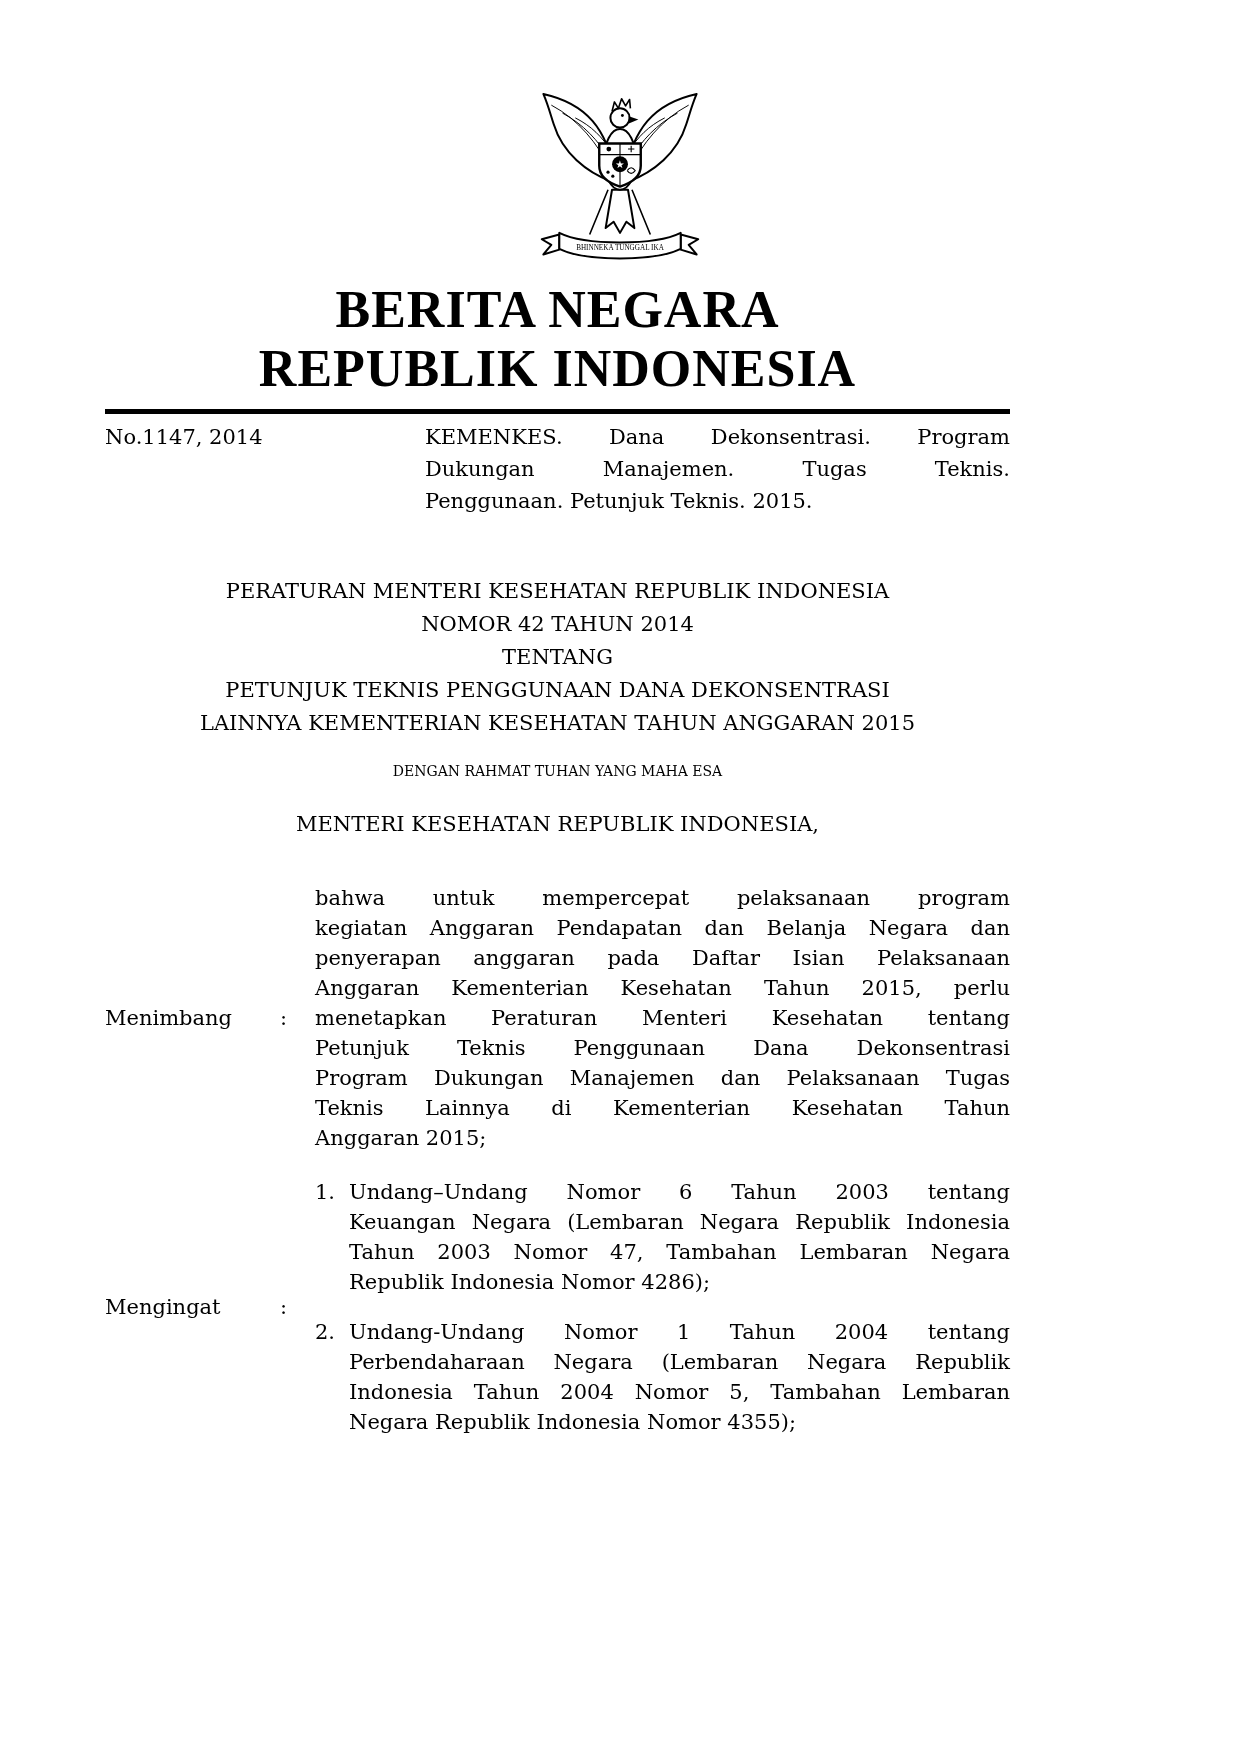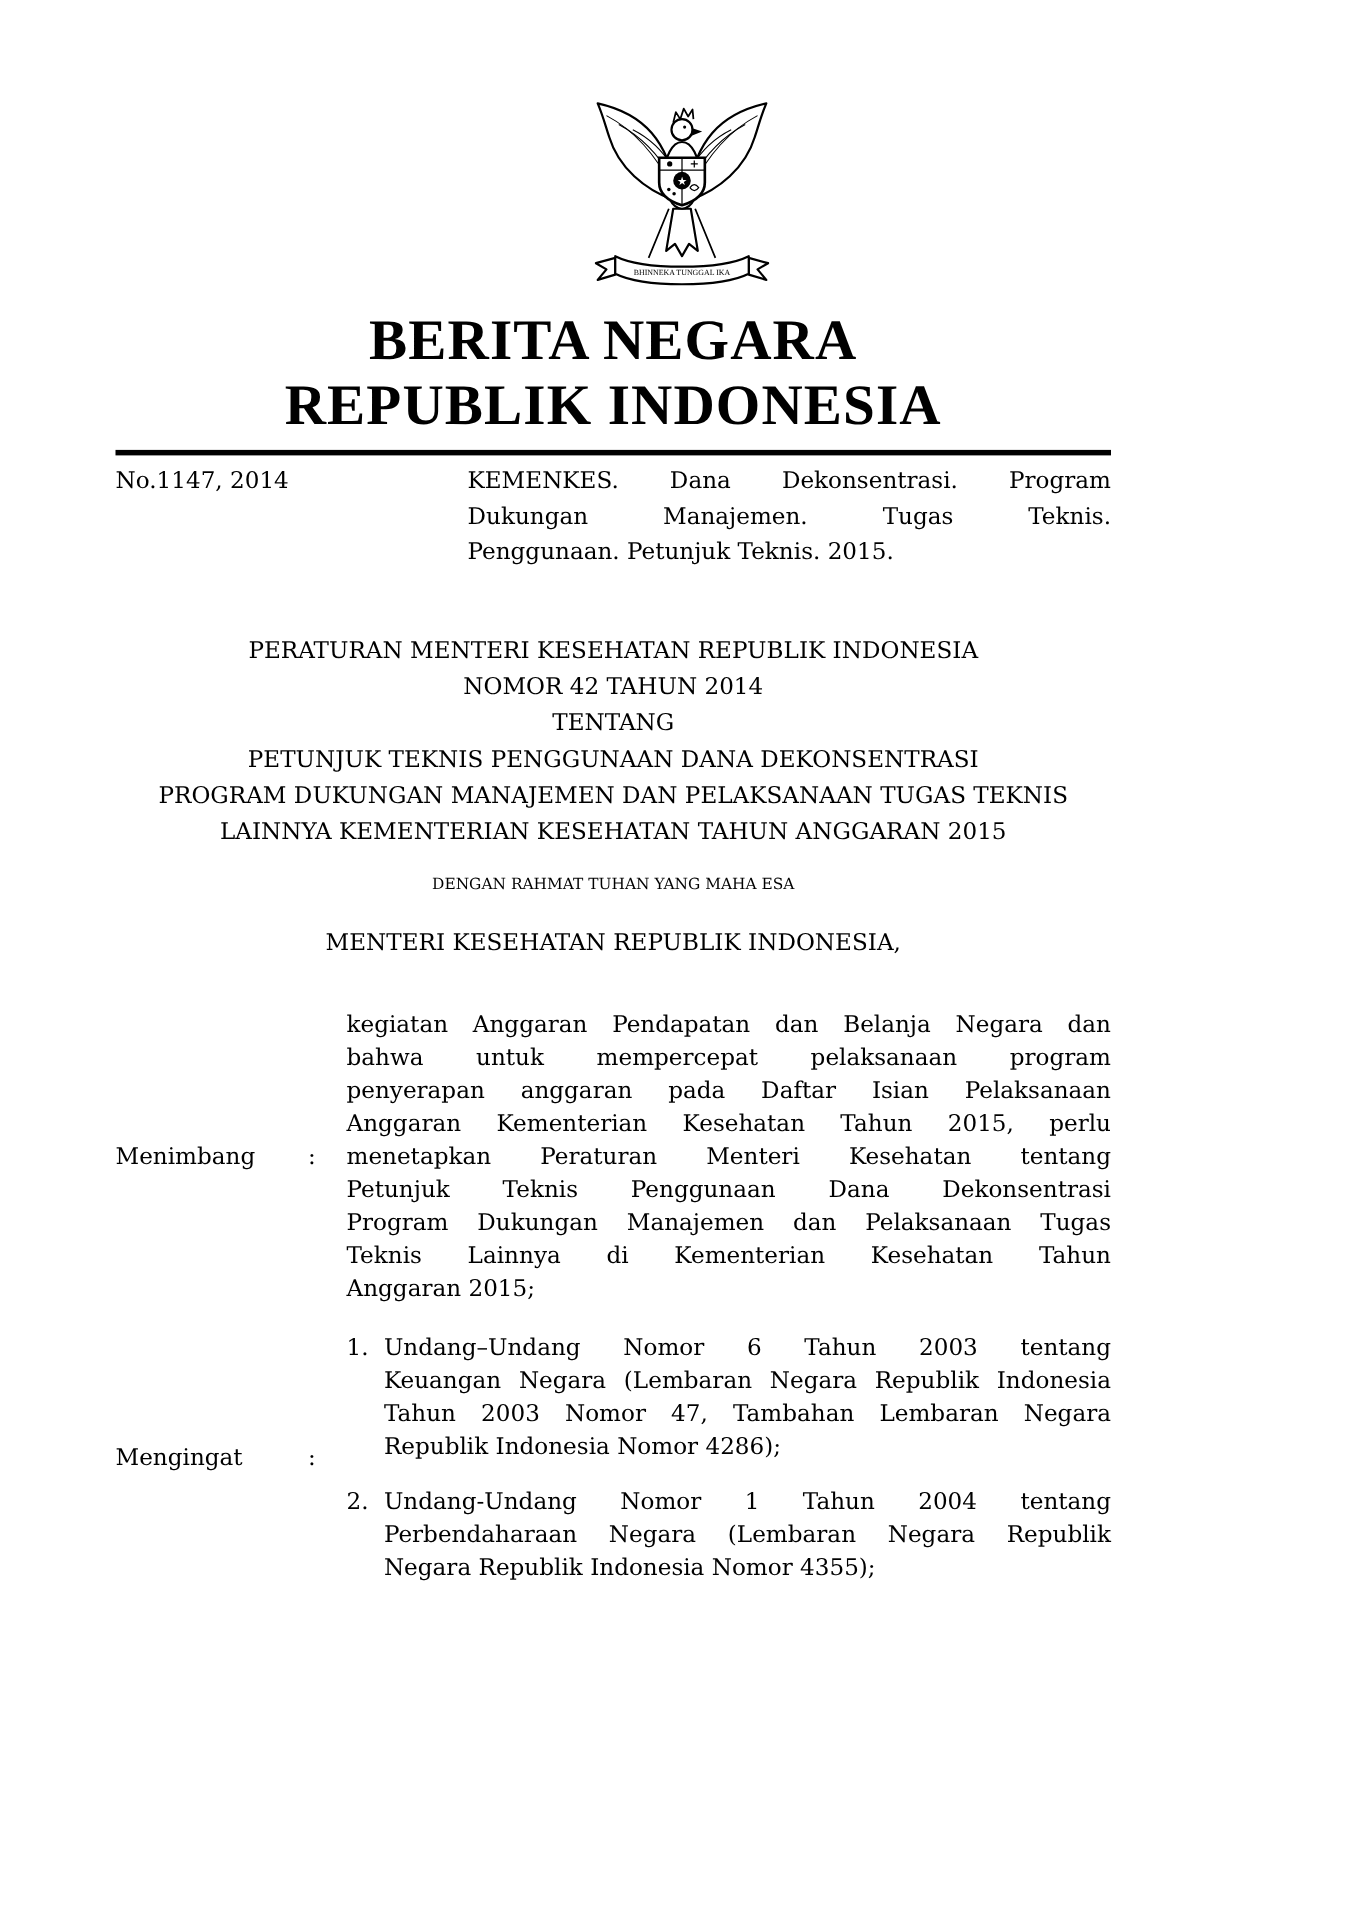--- a/index.html
+++ b/index.html
@@ -129,36 +129,35 @@
           <div class="jline last">Penggunaan. Petunjuk Teknis. 2015.</div>
         </div>
     </div>
 
     <div class="title-block">
       <div>PERATURAN MENTERI KESEHATAN REPUBLIK INDONESIA</div>
       <div>NOMOR 42 TAHUN 2014</div>
       <div>TENTANG</div>
       <div>
           <div class="cline">PETUNJUK TEKNIS PENGGUNAAN DANA DEKONSENTRASI</div>
-          <div class="cline">PROGRAM DUKUNGAN MANAJEMEN DAN PELAKSANAAN TUGAS TEKNIS</div>
           <div class="cline last">LAINNYA KEMENTERIAN KESEHATAN TAHUN ANGGARAN 2015</div>
         </div>
     </div>
 
     <div class="invocation">DENGAN RAHMAT TUHAN YANG MAHA ESA</div>
     <div class="issuer">MENTERI KESEHATAN REPUBLIK INDONESIA,</div>
 
     <div class="preamble">
 
       <div class="clause">
         <div class="clause-label">Menimbang</div>
         <div class="clause-colon">:</div>
         <div class="clause-body">
+            <div class="jline">bahwa untuk mempercepat pelaksanaan program</div>
             <div class="jline">kegiatan Anggaran Pendapatan dan Belanja Negara dan</div>
-            <div class="jline">bahwa untuk mempercepat pelaksanaan program</div>
             <div class="jline">penyerapan anggaran pada Daftar Isian Pelaksanaan</div>
             <div class="jline">Anggaran Kementerian Kesehatan Tahun 2015, perlu</div>
             <div class="jline">menetapkan Peraturan Menteri Kesehatan tentang</div>
             <div class="jline">Petunjuk Teknis Penggunaan Dana Dekonsentrasi</div>
             <div class="jline">Program Dukungan Manajemen dan Pelaksanaan Tugas</div>
             <div class="jline">Teknis Lainnya di Kementerian Kesehatan Tahun</div>
             <div class="jline last">Anggaran 2015;</div>
           </div>
       </div>
 
@@ -173,20 +172,21 @@
                 <div class="jline">Keuangan Negara (Lembaran Negara Republik Indonesia</div>
                 <div class="jline">Tahun 2003 Nomor 47, Tambahan Lembaran Negara</div>
                 <div class="jline last">Republik Indonesia Nomor 4286);</div>
               </div>
           </div>
           <div class="ref-item">
             <div class="ref-num">2.</div>
             <div class="ref-text">
                 <div class="jline">Undang-Undang Nomor 1 Tahun 2004 tentang</div>
                 <div class="jline">Perbendaharaan Negara (Lembaran Negara Republik</div>
+                <div class="jline">Indonesia Tahun 2004 Nomor 5, Tambahan Lembaran</div>
                 <div class="jline last">Negara Republik Indonesia Nomor 4355);</div>
               </div>
           </div>
         </div>
       </div>
 
     </div>
   </div>
 </div>
 

